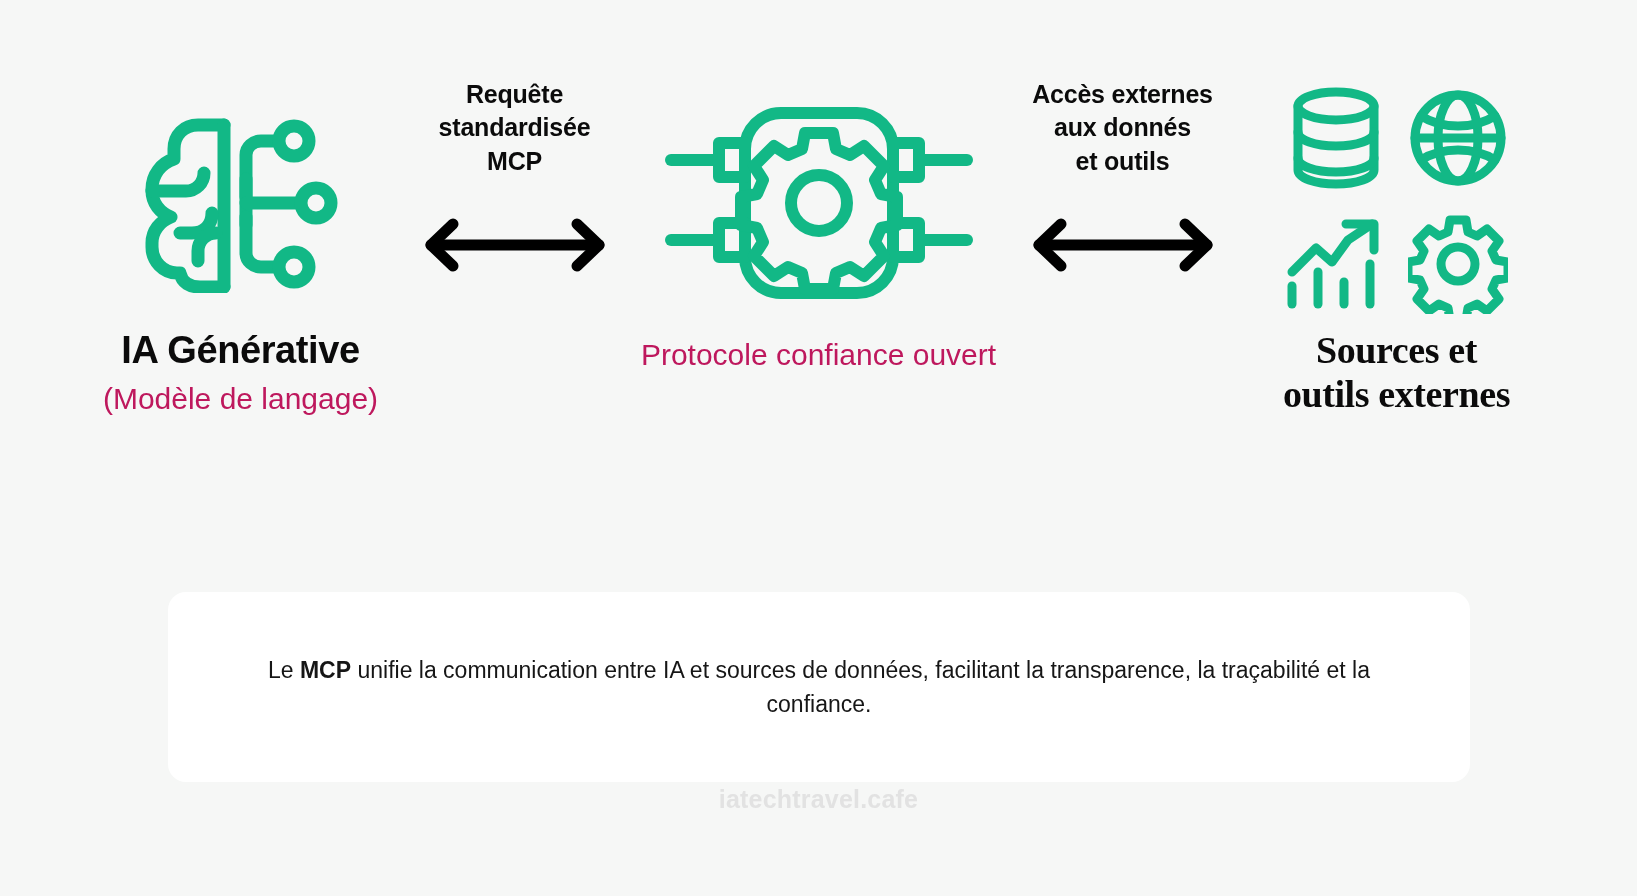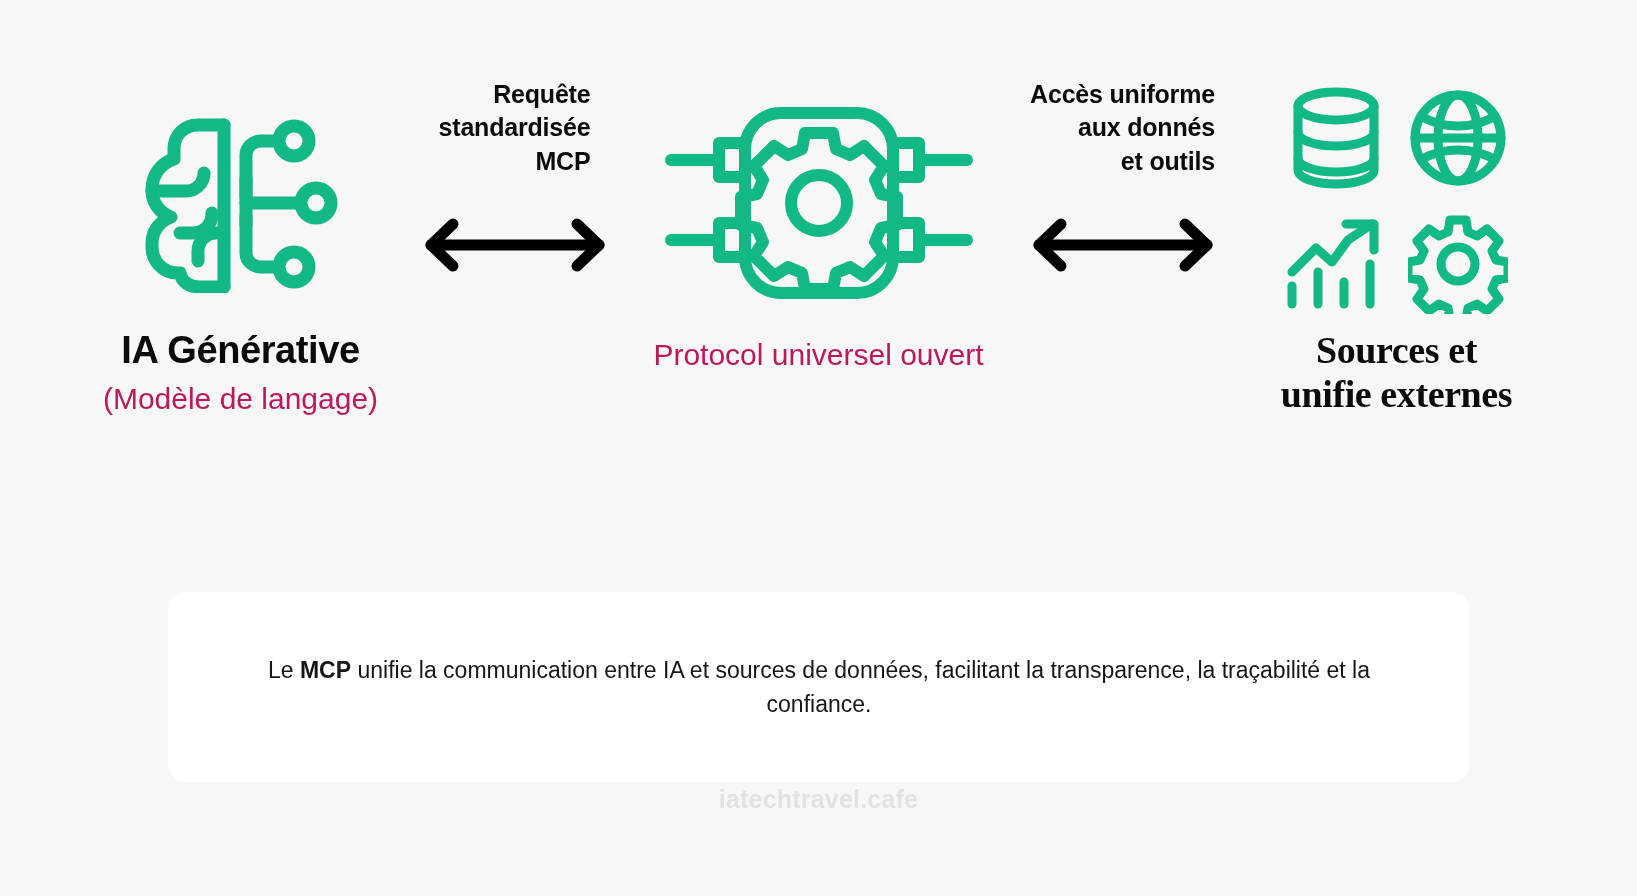--- a/index.html
+++ b/index.html
@@ -76,21 +76,21 @@
     width: 218px;
     display: flex;
     flex-direction: column;
     align-items: center;
     position: relative;
   }
   .connector-label {
     font-size: 25px;
     font-weight: bold;
     line-height: 1.33;
-    text-align: right;
+    text-align: center;
     color: #0b0b0b;
     letter-spacing: -0.2px;
   }
   .connector-arrow {
     position: absolute;
     top: 138px;
     left: 50%;
     transform: translateX(-50%);
   }
 
@@ -211,26 +211,26 @@
           <line x1="270" y1="55" x2="318" y2="55"></line>
           <rect x="244" y="118" width="26" height="34"></rect>
           <line x1="270" y1="135" x2="318" y2="135"></line>
 
           <path d="M156 28 h28 l3 16 14 6 14 -9 20 20 -9 14 6 14 16 3 v28 l-16 3 -6 14 9 14 -20 20 -14 -9 -14 6 -3 16 h-28 l-3 -16 -14 -6 -14 9 -20 -20 9 -14 -6 -14 -16 -3 v-28 l16 -3 6 -14 -9 -14 20 -20 14 9 14 -6 z"></path>
           <circle cx="170" cy="98" r="28"></circle>
         </svg>
       </div>
       <div class="node-title">
       </div>
-      <div class="node-sub">Protocol universel ouvert</div>
+      <div class="node-sub">Protocole confiance ouvert</div>
     </div>
 
     <div class="connector">
       <div class="connector-label">
-        <div>Accès uniforme</div>
+        <div>Accès externes</div>
         <div>aux donnés</div>
         <div>et outils</div>
       </div>
       <div class="connector-arrow">
         <svg width="196" height="58" viewBox="0 0 196 58" fill="none" stroke="#000000" stroke-width="11" stroke-linecap="round" stroke-linejoin="round" aria-hidden="true">
           <line x1="14" y1="29" x2="182" y2="29"></line>
           <polyline points="36,8 14,29 36,50"></polyline>
           <polyline points="160,8 182,29 160,50"></polyline>
         </svg>
       </div>
@@ -274,21 +274,21 @@
             <svg width="100" height="100" viewBox="0 0 100 100" fill="none" stroke="#12b886" stroke-width="9" stroke-linecap="round" stroke-linejoin="round" aria-hidden="true">
               <path d="M42 6 h16 l2 12 9 4 10 -7 12 12 -7 10 4 9 12 2 v16 l-12 2 -4 9 7 10 -12 12 -10 -7 -9 4 -2 12 h-16 l-2 -12 -9 -4 -10 7 -12 -12 7 -10 -4 -9 -12 -2 v-16 l12 -2 4 -9 -7 -10 12 -12 10 7 9 -4 z"></path>
               <circle cx="50" cy="50" r="17"></circle>
             </svg>
           </span>
 
         </div>
       </div>
       <div class="node-title">
         <div>Sources et</div>
-        <div>unifie externes</div>
+        <div>outils externes</div>
       </div>
     </div>
 
   </div>
 
   <div class="card">
     <div class="card-text">
       <span>Le </span><b>MCP</b><span> unifie la communication entre IA et sources de données, facilitant la transparence, la traçabilité et la confiance.</span>
     </div>
   </div>

